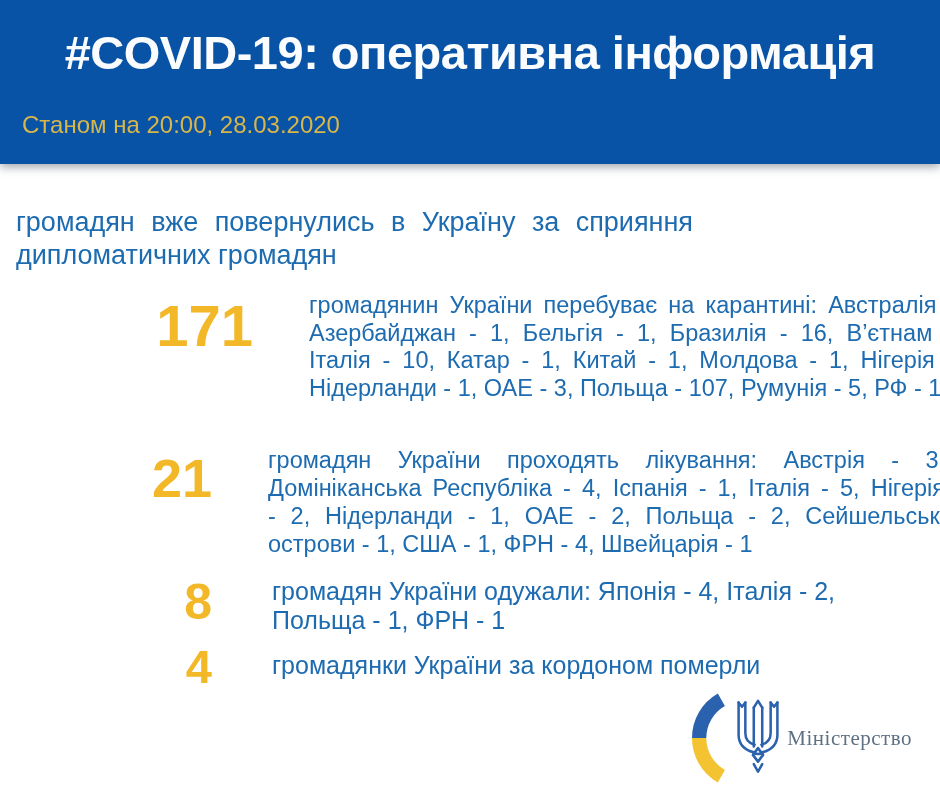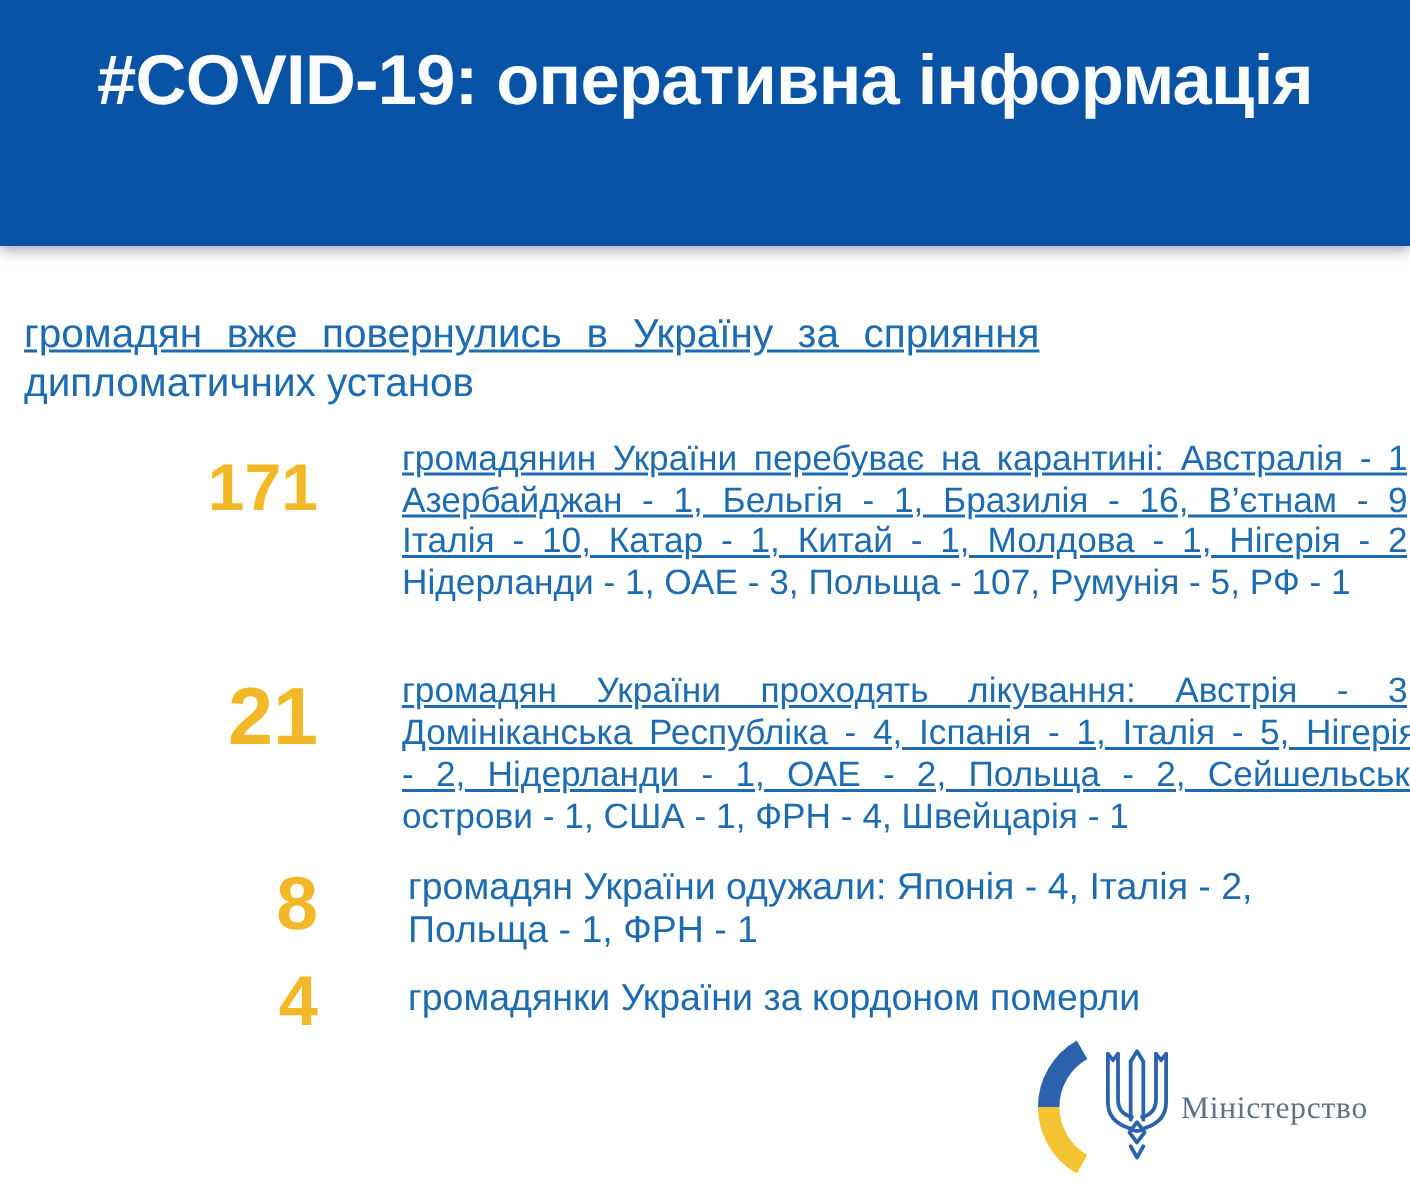--- a/index.html
+++ b/index.html
@@ -26,25 +26,25 @@
     font-size:24px;line-height:26px;
   }
   .stats{margin-top:42px;}
   .stat-row{display:flex;align-items:flex-start;}
   .num-col{
     width:212px;flex:none;text-align:right;color:var(--stat-number);
     font-weight:bold;white-space:nowrap;
   }
   .txt-col{width:677px;flex:none;margin-left:16px;color:var(--stat-text);}
   .stat-line{text-align:left;}
-  .stat-line.just{text-align:justify;text-align-last:justify;text-decoration:underline;}
+  .stat-line.just{text-align:justify;text-align-last:justify;}
   .row-1 .num-col{font-size:56px;line-height:58px;padding-right:10px;}
   .row-1 .txt-col{font-size:27px;line-height:33px;}
   .row-1{margin-bottom:20px;}
-  .row-2 .num-col{font-size:44px;line-height:54px;padding-right:40px;padding-top:7px;}
+  .row-2 .num-col{font-size:58px;line-height:54px;padding-right:40px;padding-top:7px;padding-left:41px;}
   .row-2 .txt-col{font-size:23.5px;line-height:27.5px;}
   .row-2{margin-bottom:44px;}
   .row-3 .num-col{font-size:54px;line-height:54px;padding-right:40px;padding-top:5px;}
   .row-3 .txt-col{font-size:23.5px;line-height:28px;}
   .row-3{margin-bottom:19px;}
   .row-4 .num-col{font-size:50px;line-height:50px;padding-right:44px;}
   .row-4 .txt-col{font-size:25px;line-height:29px;}
   .row-4{margin-bottom:8px;}
   .row-5 .num-col{font-size:47px;line-height:47px;padding-right:44px;}
   .row-5 .txt-col{font-size:25px;line-height:29px;padding-top:8px;}
@@ -59,27 +59,28 @@
   .logo-line2{
     font-size:22px;line-height:25px;font-weight:bold;
     color:var(--logo-text-bold-blue);letter-spacing:0.3px;
   }
 </style>
 </head>
 <body>
 
 <div class="header">
   <div class="title">#COVID-19: оперативна інформація</div>
+  <div class="timestamp">Станом на 20:00, 28.03.2020</div>
 </div>
 
 <div class="stats">
   <div class="stat-row row-1">
     <div class="txt-col">
         <div class="stat-line just">громадян вже повернулись в Україну за сприяння</div>
-        <div class="stat-line">дипломатичних установ</div>
+        <div class="stat-line">дипломатичних громадян</div>
       </div>
   </div>
 
   <div class="stat-row row-2">
     <div class="num-col">171</div>
     <div class="txt-col">
         <div class="stat-line just">громадянин України перебуває на карантині: Австралія - 1,</div>
         <div class="stat-line just">Азербайджан - 1, Бельгія - 1, Бразилія - 16, В’єтнам - 9,</div>
         <div class="stat-line just">Італія - 10, Катар - 1, Китай - 1, Молдова - 1, Нігерія - 2,</div>
         <div class="stat-line">Нідерланди - 1, ОАЕ - 3, Польща - 107, Румунія - 5, РФ - 1</div>

